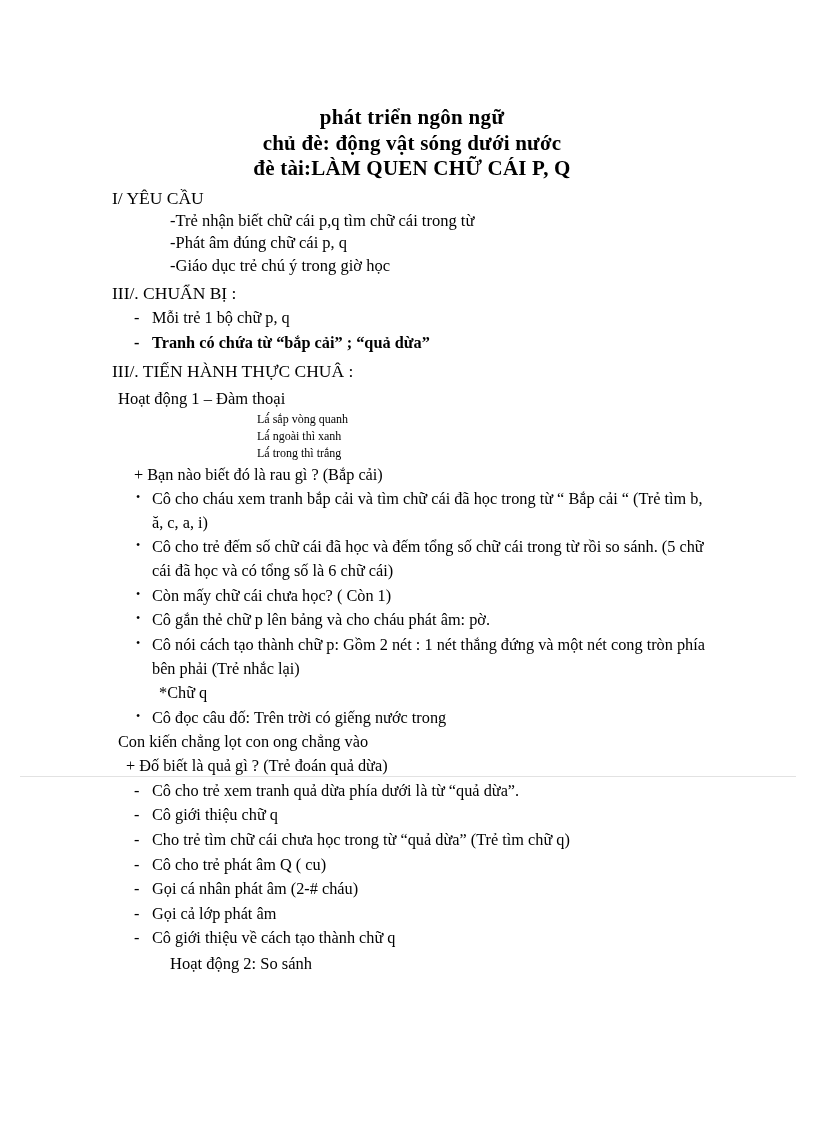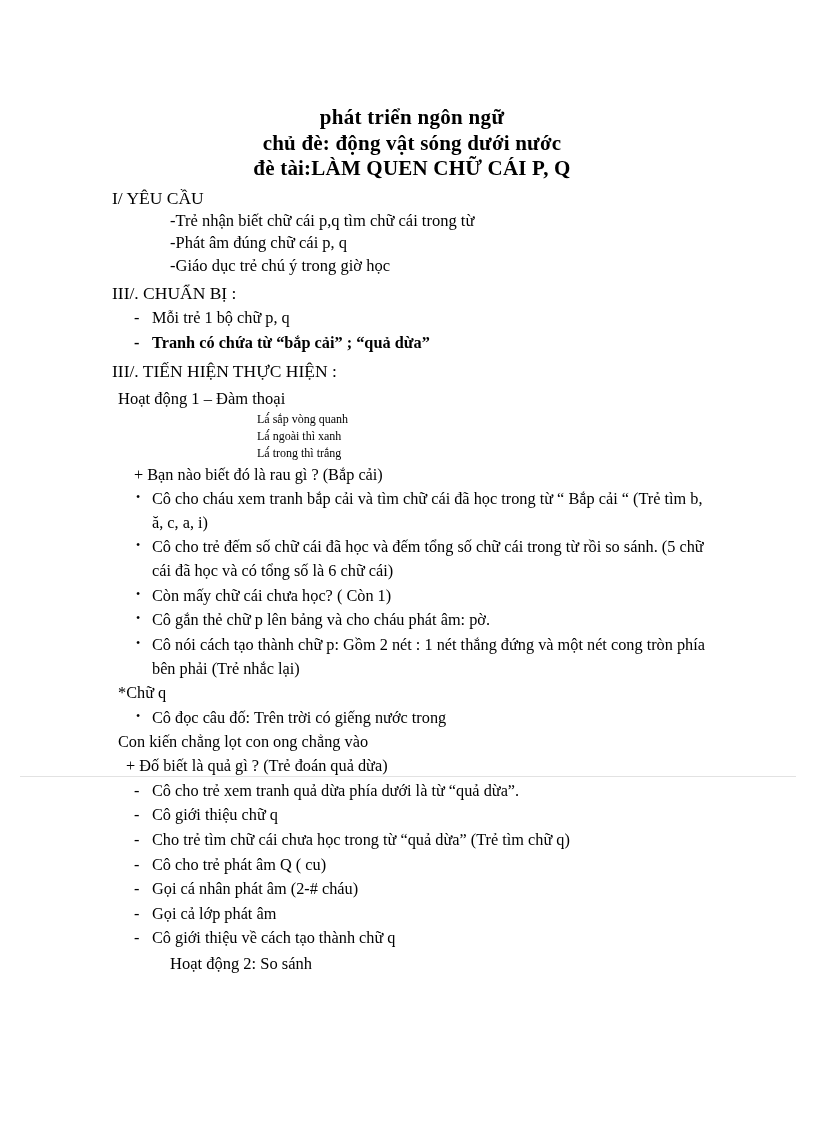--- a/index.html
+++ b/index.html
@@ -90,21 +90,21 @@
   }
   .act-head-2 {
     font-size: 16.5px;
     line-height: 1.5;
     padding-left: 58px;
     margin-top: 2px;
   }
   .noind { font-size: 16.3px; line-height: 1.45; padding-left: 6px; }
   .plus-line { font-size: 16.3px; line-height: 1.45; padding-left: 14px; }
   .plus-line.deep { padding-left: 22px; }
-  .star-line { font-size: 16.3px; line-height: 1.45; padding-left: 6px; }
+  .star-line { font-size: 16.3px; line-height: 1.45; padding-left: 6px; margin-left: 41px; }
   .footer-rule {
     position: absolute;
     left: 20px;
     right: 20px;
     bottom: 30px;
     border-top: 1px solid #e2e2e2;
   }
 </style>
 </head>
 <body>
@@ -122,21 +122,21 @@
     <div class="ind-1">-Trẻ nhận biết chữ cái p,q tìm chữ cái trong từ</div>
     <div class="ind-1">-Phát âm đúng chữ cái p, q</div>
     <div class="ind-1">-Giáo dục trẻ chú ý trong giờ học</div>
 
     <div class="section-head">III/. CHUẨN BỊ :</div>
     <ul class="dashlist">
       <li>Mỗi trẻ 1 bộ chữ p, q</li>
       <li class="bold-item" style="font-weight:bold">Tranh có chứa từ “bắp cải” ; “quả dừa”</li>
     </ul>
 
-    <div class="section-head">III/. TIẾN HIỆN THỰC HIỆN :</div>
+    <div class="section-head">III/. TIẾN HÀNH THỰC CHUÂ :</div>
 
     <div class="act-head">Hoạt động 1 – Đàm thoại</div>
 
     <div class="ind-3">Lá́ sắp vòng quanh</div>
     <div class="ind-3">Lá́ ngoài thì xanh</div>
     <div class="ind-3">Lá́ trong thì trắng</div>
 
     <div class="plus-line deep">+ Bạn nào biết đó là rau gì ? (Bắp cải)</div>
 
     <ul class="dotlist">

